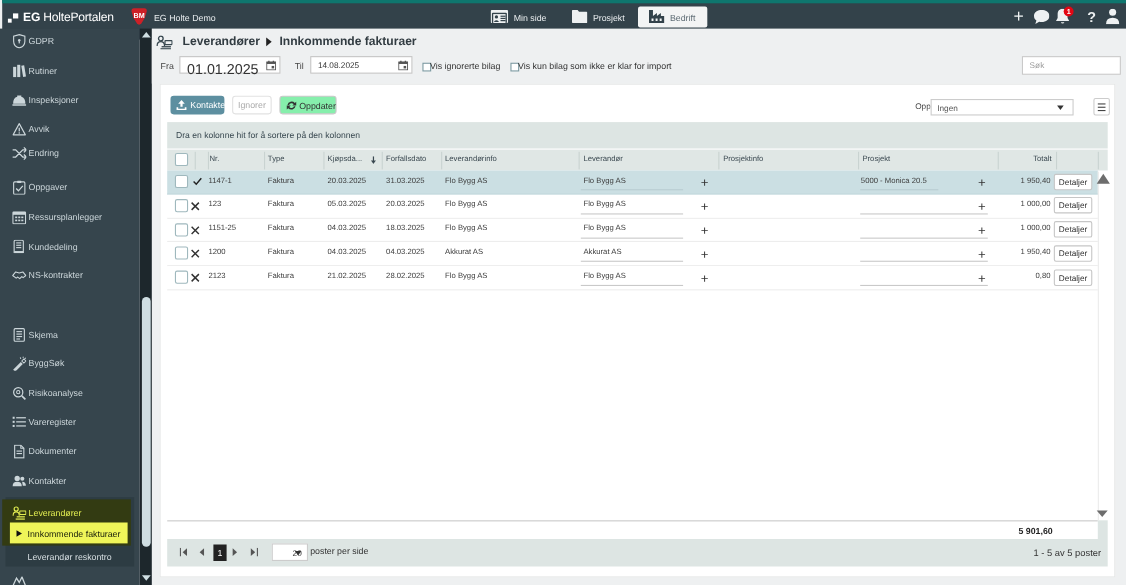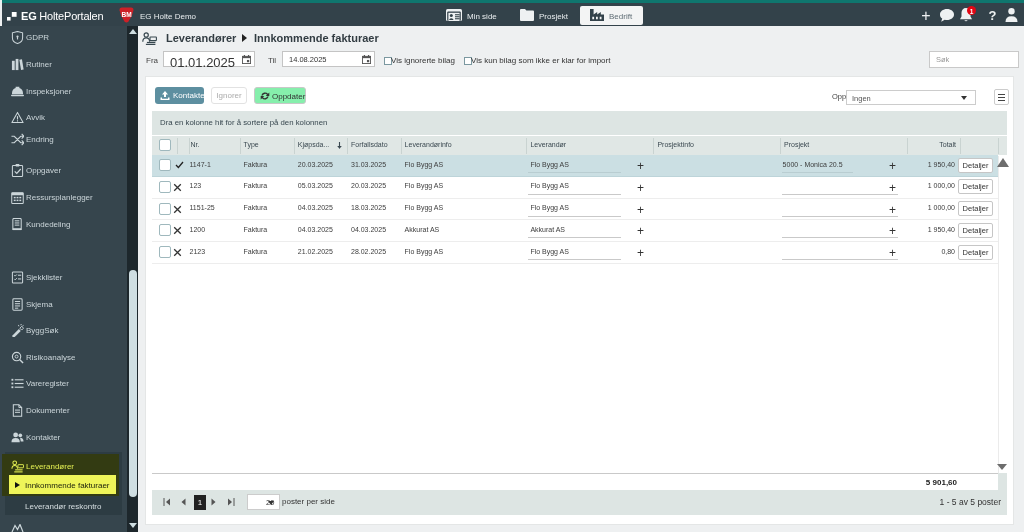--- a/index.html
+++ b/index.html
@@ -139,29 +139,25 @@
   <div class="mi" style="top:185px">
     <svg class="ic" viewBox="0 0 14 14">
         <path d="M2 13 L2 1.5 Q2 0.5 3 0.5 L10 0.5 Q11 0.5 11 1.5 L11 13" fill="none" stroke="#ccd6da" stroke-width="1.1"></path>
         <rect x="2" y="11" width="9" height="2" fill="#ccd6da"></rect>
         <rect x="4" y="2.5" width="5" height="1.1" fill="#ccd6da"></rect>
         <rect x="4" y="4.8" width="5" height="1.1" fill="#ccd6da"></rect>
         <rect x="4" y="7.1" width="5" height="1.1" fill="#ccd6da"></rect>
       </svg>
     <span class="tx">Kundedeling</span>
   </div>
-  <div class="mi" style="top:238px">
-    <svg class="ic" viewBox="0 0 14 14">
-        <rect x="1.5" y="1" width="11" height="12" rx="1" fill="none" stroke="#ccd6da" stroke-width="1.1"></rect>
-        <path d="M3.5 4.5 l1 1 l1.8 -1.8" fill="none" stroke="#ccd6da" stroke-width="1"></path>
-        <rect x="7.5" y="4" width="3.5" height="1.1" fill="#ccd6da"></rect>
-        <path d="M3.5 8.5 l1 1 l1.8 -1.8" fill="none" stroke="#ccd6da" stroke-width="1"></path>
-        <rect x="7.5" y="8" width="3.5" height="1.1" fill="#ccd6da"></rect>
-      </svg>
-    <span class="tx">Sjekklister</span>
+  <div class="mi" style="top:211px">
+    <svg class="ic" viewBox="0 0 14 14">
+        <path d="M0.5 7 L3.5 3.5 L7 4.5 L10.5 3.5 L13.5 7 L10.8 9 L9.5 8 L7.5 10 L5.5 8.5 L4 9.5 Z" fill="none" stroke="#ccd6da" stroke-width="1.1" stroke-linejoin="round"></path>
+      </svg>
+    <span class="tx">NS-kontrakter</span>
   </div>
   <div class="mi" style="top:265px">
     <svg class="ic" viewBox="0 0 14 14">
         <rect x="2" y="0.8" width="10" height="12.4" rx="1" fill="none" stroke="#ccd6da" stroke-width="1.1"></rect>
         <rect x="4.2" y="3.2" width="5.6" height="1.1" fill="#ccd6da"></rect>
         <rect x="4.2" y="5.6" width="5.6" height="1.1" fill="#ccd6da"></rect>
         <rect x="4.2" y="8" width="5.6" height="1.1" fill="#ccd6da"></rect>
         <rect x="4.2" y="10.4" width="3.6" height="1.1" fill="#ccd6da"></rect>
       </svg>
     <span class="tx">Skjema</span>

